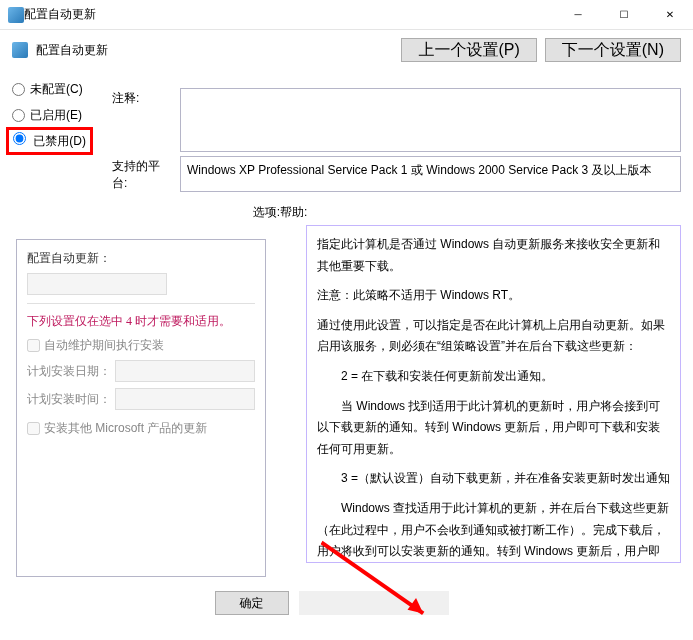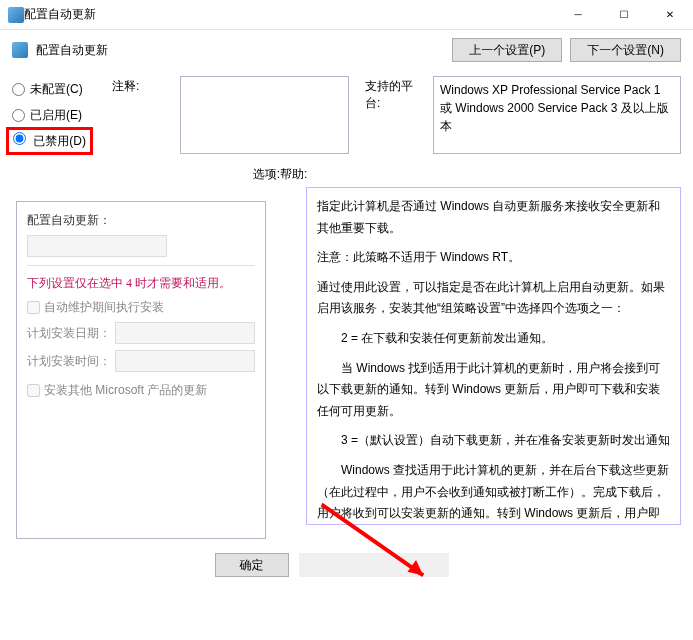--- a/index.html
+++ b/index.html
@@ -34,36 +34,36 @@
       align-items: center;
       padding: 0 12px;
       gap: 8px;
     }
     .header-row .subtitle { flex: 1; font-size: 12px; }
     .nav-btn {
       height: 24px;
       padding: 0 16px;
       border: 1px solid #adadad;
       background: #e1e1e1;
-      font-size: 12px;
+      font-size: 16px;
       cursor: default;
       display: inline-flex;
       align-items: center;
       font-family: inherit;
     }
     .top-area { display: flex; padding: 6px 12px 2px 12px; }
     .radio-col { width: 100px; }
     .radio-row { display: flex; align-items: center; height: 26px; gap: 5px; }
     .radio-row label { font-size: 12px; }
     .highlight-box {
       border: 3px solid #ff0000;
       padding: 2px 4px;
       margin-left: -6px;
     }
-    .right-fields { flex: 1; display: flex; flex-direction: row; gap: 16px; }
+    .right-fields { flex: 1; display: flex; flex-direction: column; gap: 4px; margin-top: 12px; }
     .field-row { display: flex; gap: 6px; }
     .field-label { width: 62px; font-size: 12px; padding-top: 2px; }
     .big-text {
       flex: 1;
       border: 1px solid #b5b5c8;
       background: #fff;
       font-size: 12px;
       padding: 4px 6px;
       min-height: 64px;
       resize: none;
@@ -214,21 +214,21 @@
       <div class="select-fake"></div>
     </div>
     <div class="opt-row" style="margin-top:10px;">
       <input type="checkbox" disabled="" style="">
       <label>安装其他 Microsoft 产品的更新</label>
     </div>
   </div>
   <div class="help-panel">
     <p>指定此计算机是否通过 Windows 自动更新服务来接收安全更新和其他重要下载。</p>
     <p>注意：此策略不适用于 Windows RT。</p>
-    <p>通过使用此设置，可以指定是否在此计算机上启用自动更新。如果启用该服务，安装其他“组策略设置”中选择四个选项之一：</p>
+    <p>通过使用此设置，可以指定是否在此计算机上启用自动更新。如果启用该服务，则必须在“组策略设置”并在后台下载这些更新：</p>
     <p>　　2 = 在下载和安装任何更新前发出通知。</p>
     <p>　　当 Windows 找到适用于此计算机的更新时，用户将会接到可以下载更新的通知。转到 Windows 更新后，用户即可下载和安装任何可用更新。</p>
     <p>　　3 =（默认设置）自动下载更新，并在准备安装更新时发出通知</p>
     <p>　　Windows 查找适用于此计算机的更新，并在后台下载这些更新（在此过程中，用户不会收到通知或被打断工作）。完成下载后，用户将收到可以安装更新的通知。转到 Windows 更新后，用户即可安装它们。</p>
   </div>
 </div>
 
 <div class="footer">
   <svg class="arrow" width="140" height="50">
     <line x1="0" y1="4" x2="120" y2="36" stroke="#ff0000" stroke-width="4"></line>

